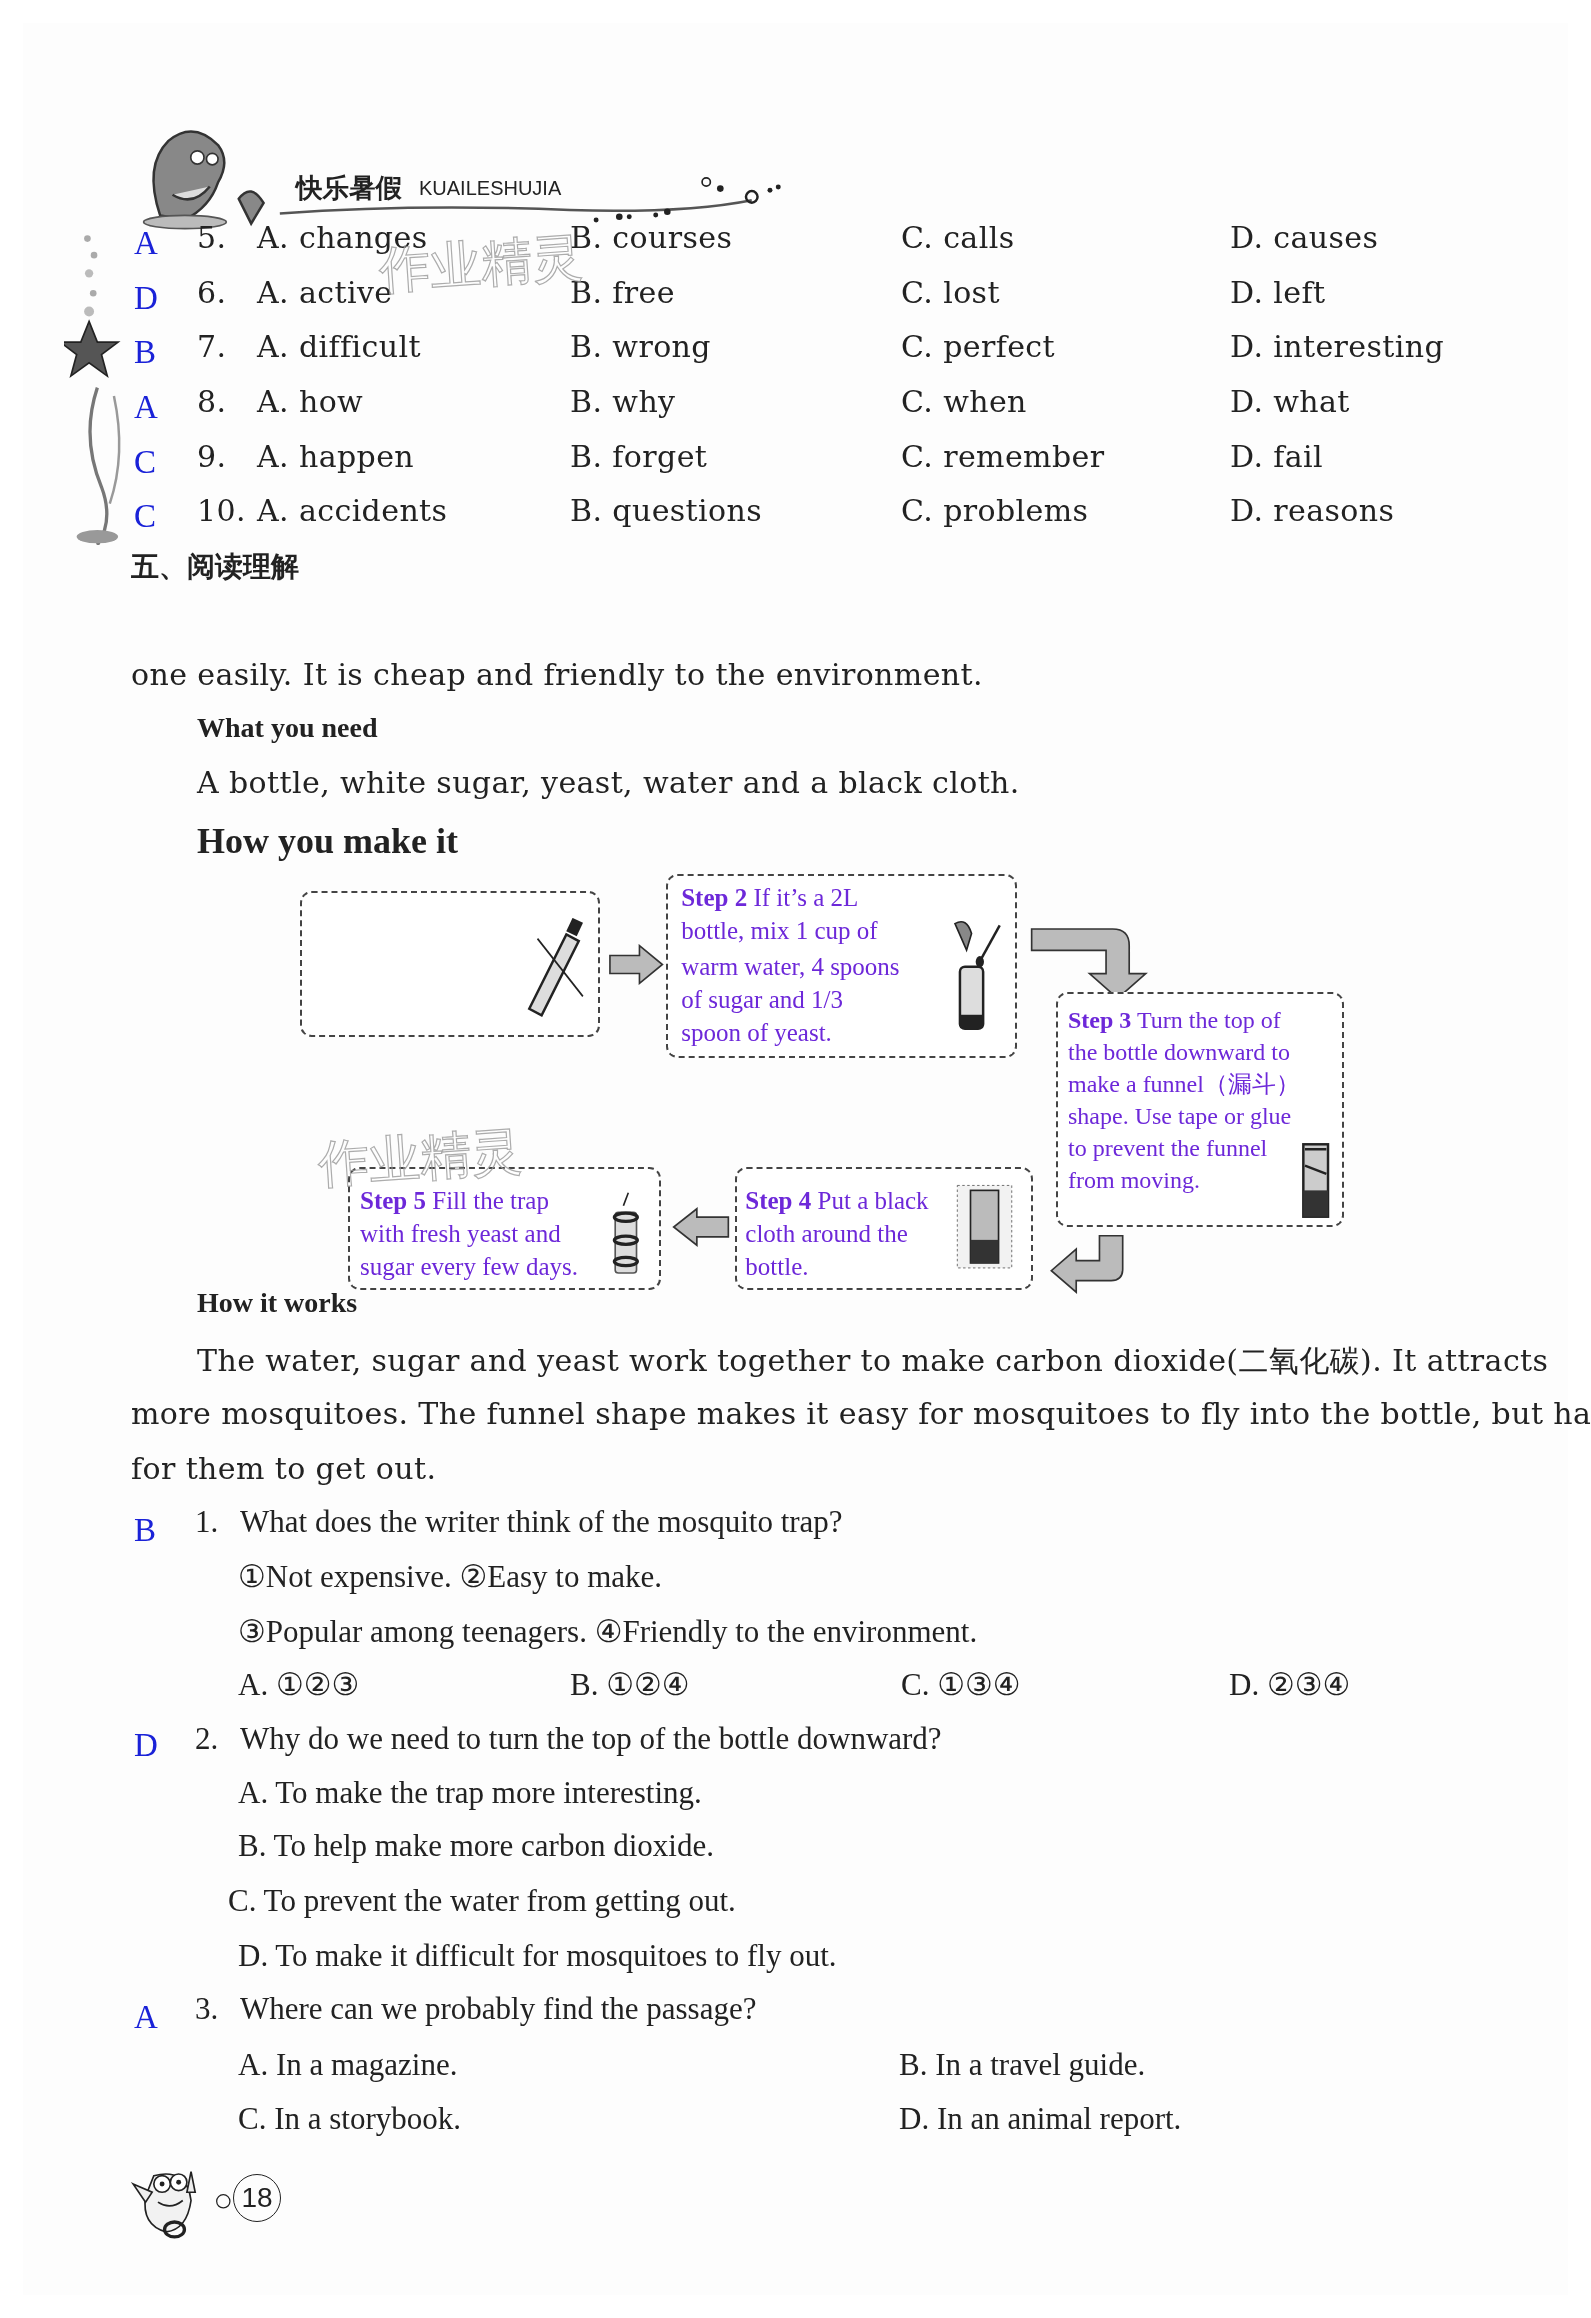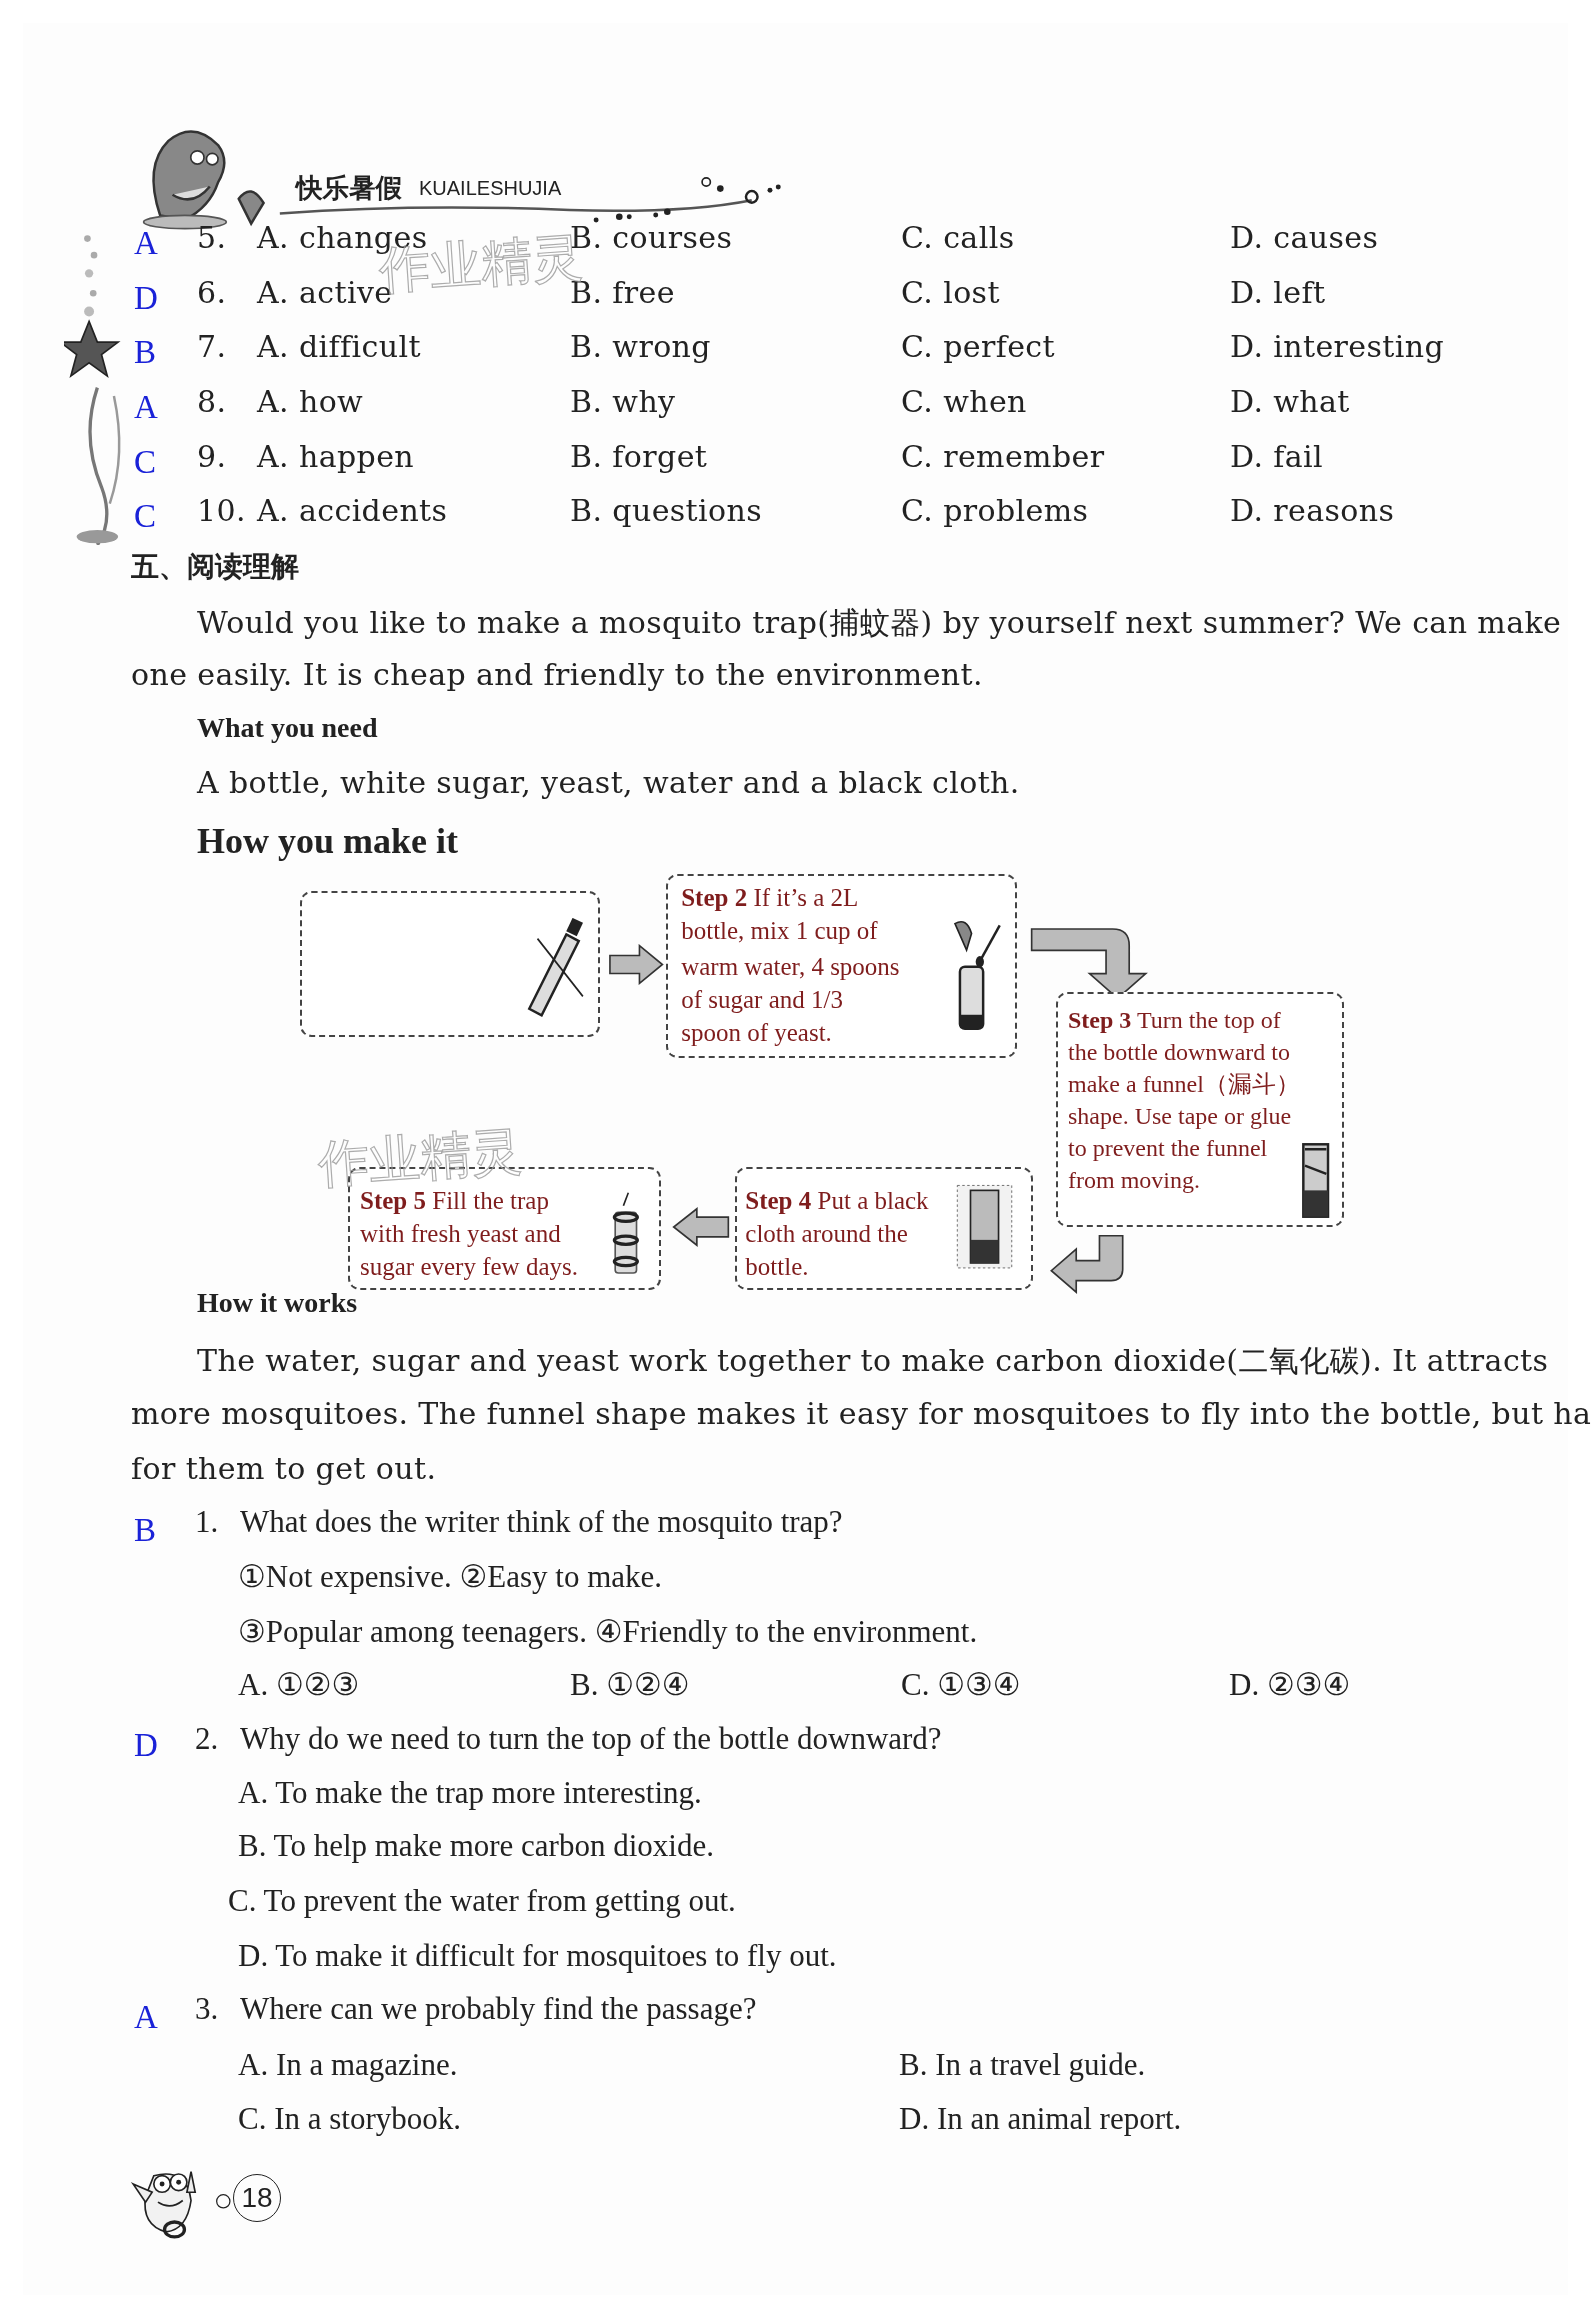--- a/index.html
+++ b/index.html
@@ -5,21 +5,21 @@
   html,body{margin:0;padding:0;background:#fff;}
   body{width:1592px;height:2319px;position:relative;overflow:hidden;font-family:"DejaVu Serif","Liberation Serif",serif;color:#222;}
   .page{position:absolute;left:23px;top:23px;width:1545px;height:2272px;background:#fdfdfd;}
   .abs{position:absolute;white-space:nowrap;}
   .ans{color:#1a22d8;font-family:"Liberation Serif",serif;font-size:33px;}
   .txt{font-size:30px;letter-spacing:0.4px;}
   .q{font-family:"Liberation Serif",serif;font-size:31px;}
   .bold{font-weight:bold;font-family:"Liberation Serif",serif;}
   .sec{font-family:"DejaVu Sans",sans-serif;font-weight:bold;font-size:28px;}
   .box{position:absolute;border:2.5px dashed #444;border-radius:11.6px;box-sizing:border-box;background:#fff;}
-  .boxtxt{position:absolute;font-family:"Liberation Serif",serif;font-size:25px;line-height:33px;color:#7f1d1d;white-space:nowrap;}
+  .boxtxt{position:absolute;font-family:"Liberation Serif",serif;font-size:25px;line-height:33px;color:#6d28d9;white-space:nowrap;}
   .boxtxt b{font-weight:bold;}
   .arrow{position:absolute;}
   .header-title{font-family:"DejaVu Sans",sans-serif;font-weight:bold;font-size:26.5px;}
   .header-sub{font-family:"Liberation Sans",sans-serif;font-size:20px;}
 </style>
 </head>
 <body>
 
 <div class="page">
 
@@ -108,21 +108,20 @@
       <span class="abs txt" style="left:234px;top:0">A.  accidents</span>
       <span class="abs txt" style="left:547px;top:0">B.  questions</span>
       <span class="abs txt" style="left:878px;top:0">C.  problems</span>
       <span class="abs txt" style="left:1207px;top:0">D.  reasons</span>
     </div>
   </div>
 
   <div class="abs" style="left:356px;top:207px;font-family:'DejaVu Sans',sans-serif;font-size:51px;color:transparent;-webkit-text-stroke:1.2px #999;transform:rotate(-4deg);opacity:0.8">作业精灵</div>
 
   <div class="abs sec" style="left:108px;top:525px">五、阅读理解</div>
-  <div class="abs txt" style="left:174px;top:580px">Would you like to make a mosquito trap(捕蚊器) by yourself next summer? We can make</div>
   <div class="abs txt" style="left:108px;top:634px">one easily. It is cheap and friendly to the environment.</div>
   <div class="abs bold" style="left:174px;top:689px;font-size:28px">What you need</div>
   <div class="abs txt" style="left:174px;top:742px">A bottle, white sugar, yeast, water and a black cloth.</div>
   <div class="abs bold" style="left:174px;top:797px;font-size:36px">How you make it</div>
 
   <div>
 
     <div class="box" style="left:277px;top:868px;width:300px;height:146px">
       <svg class="abs" style="left:219px;top:25px" width="66" height="99" viewBox="0 0 80 120">
         <path d="M10 110 L55 20 L70 28 L25 118 Z" fill="#ddd" stroke="#222" stroke-width="3"></path>

